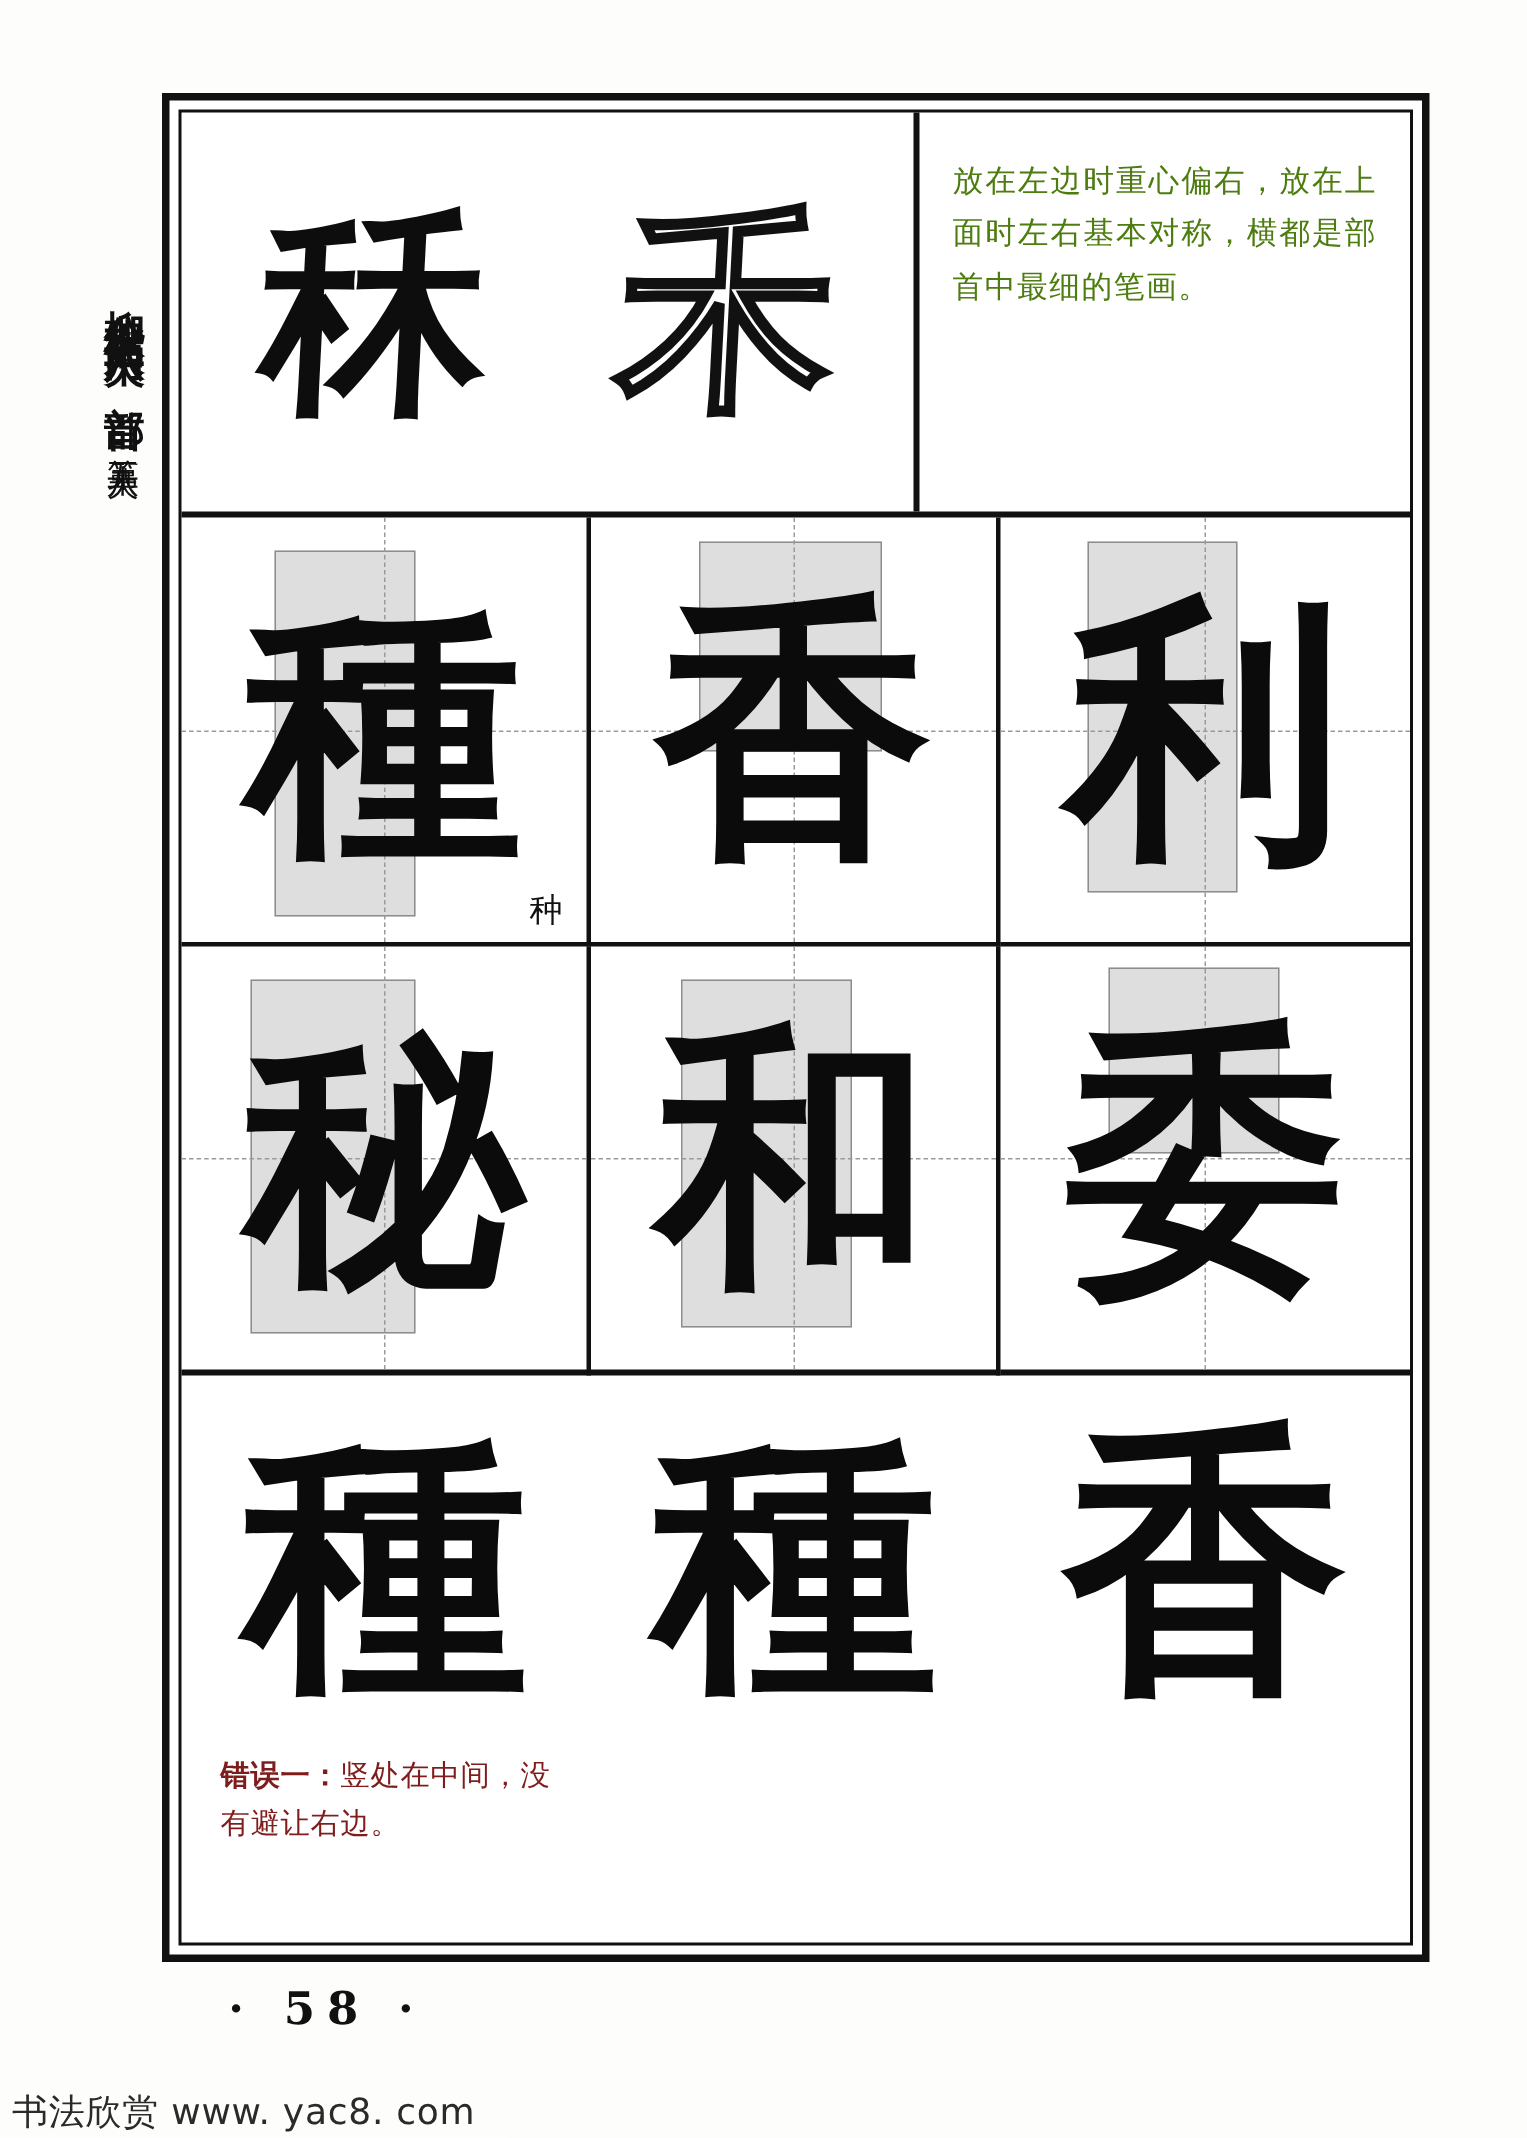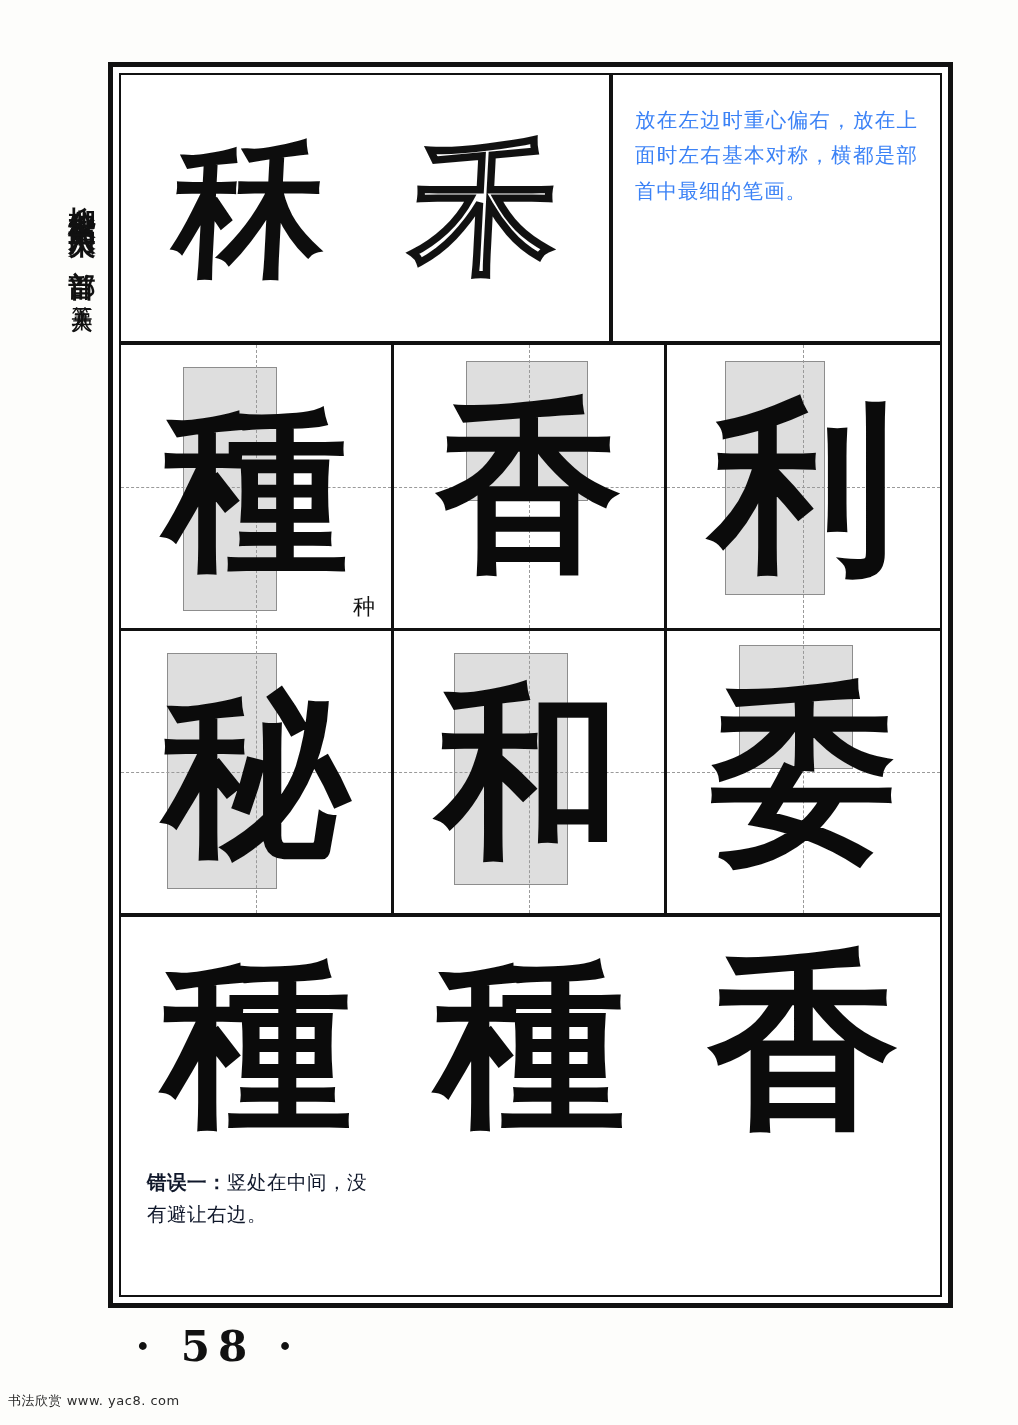--- a/index.html
+++ b/index.html
@@ -100,21 +100,21 @@
   }
   .note-box {
     flex: 1;
     box-sizing: border-box;
     padding: 28px 22px 10px 22px;
   }
   .note-text {
     font-family: "DejaVu Serif", "Liberation Serif", serif;
     font-size: 20.5px;
     line-height: 1.72;
-    color: #3b82f6;
+    color: #4d7c0f;
     letter-spacing: 1px;
     text-align: justify;
   }
 
   
   .grid-block {
     display: flex;
     flex-wrap: wrap;
     height: 572px;
   }
@@ -192,49 +192,49 @@
     color: #0b0b0b;
   }
   .error-captions {
     display: flex;
     padding: 4px 26px 0 26px;
   }
   .caption {
     width: 33.3333%;
     box-sizing: border-box;
     padding-right: 26px;
-    font-family: Liberation Mono, monospace;
+    font-family: Liberation Serif, serif;
     font-size: 19.5px;
     line-height: 1.62;
-    color: #0f172a;
+    color: #7f1d1d;
     letter-spacing: 0.5px;
   }
   .caption b { font-weight: bold; }
 
   
   .page-number {
     position: absolute;
     left: 108px;
     top: 1322px;
     width: 220px;
     text-align: center;
     font-family: "DejaVu Serif", "Liberation Serif", serif;
-    font-size: 42px;
+    font-size: 30px;
     font-weight: bold;
     letter-spacing: 8px;
     color: #111;
   }
 
   
   .footer-credit {
     position: absolute;
     left: 8px;
     top: 1392px;
     font-family: "DejaVu Sans", "Liberation Sans", sans-serif;
-    font-size: 13px;
+    font-size: 24px;
     color: #2a2a2a;
     letter-spacing: 0.5px;
   }
 </style>
 </head>
 <body>
 
 <div id="page">
 
   <div class="side-title">

